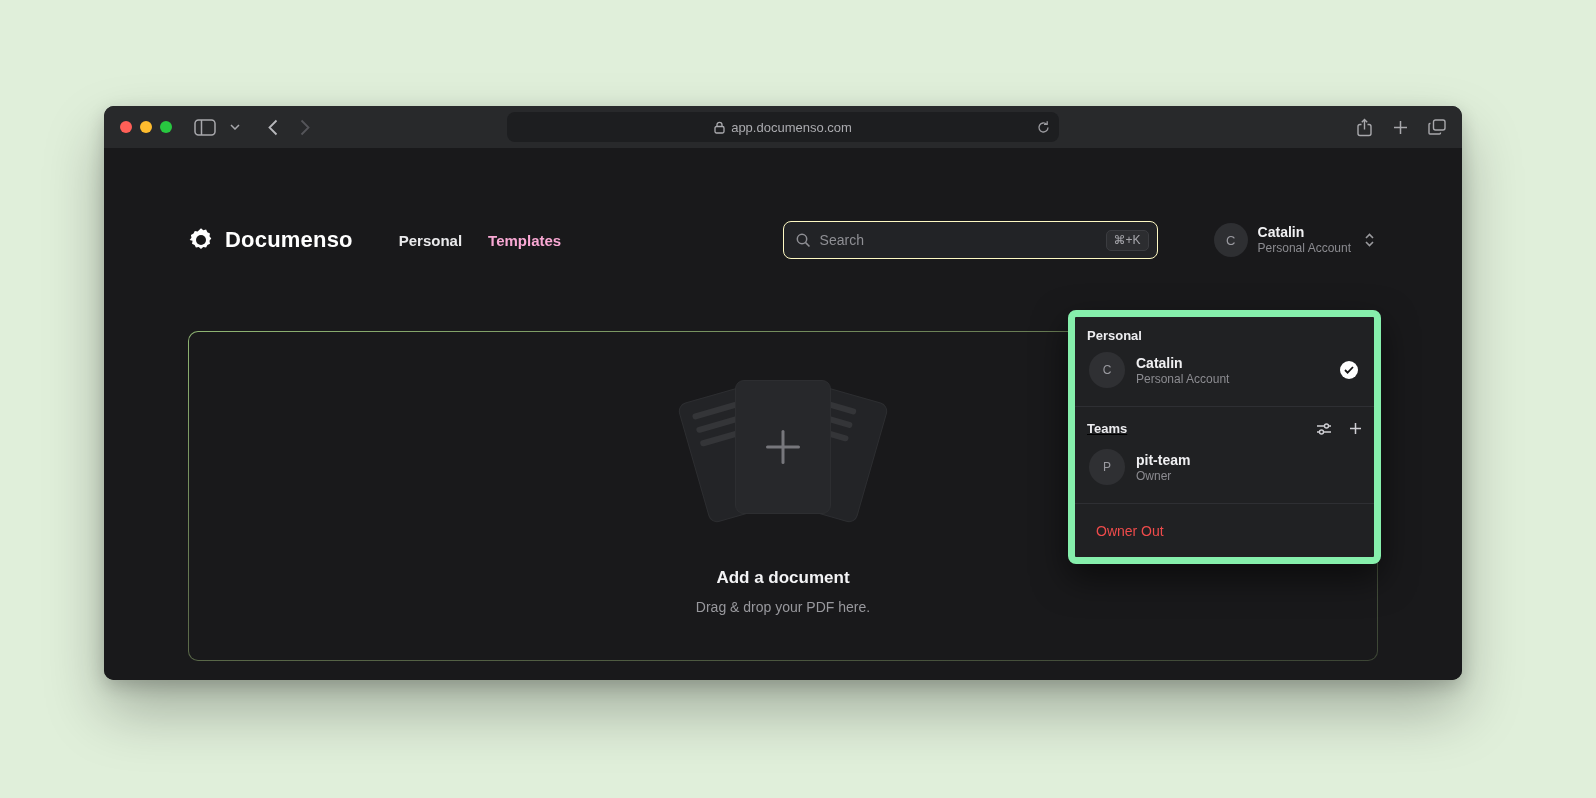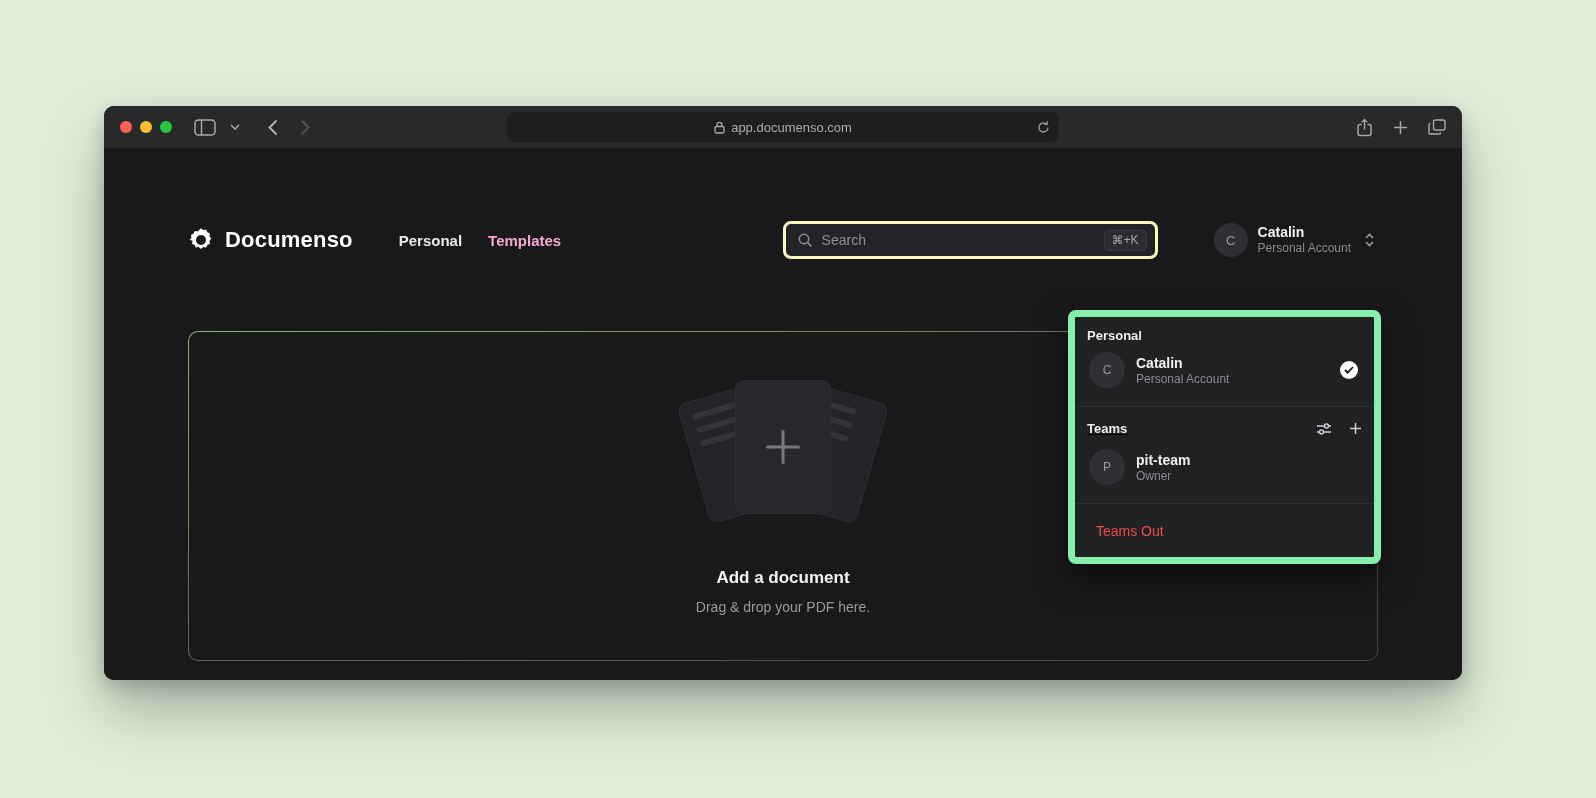--- a/index.html
+++ b/index.html
@@ -58,21 +58,21 @@
 
   .app-header { display:flex; align-items:center; height:88px; padding:8px 86px 0 84px; flex:none; }
   .brand { display:flex; align-items:center; gap:11px; color:#fff; font-size:22px; font-weight:700; letter-spacing:.2px; }
   .nav { display:flex; gap:26px; margin-left:46px; font-size:15px; }
   .nav-item { cursor:default; }
   .nav-item.active { color:#eaeaec; font-weight:600; }
   .nav-item.inactive { color:#f9a8d4; font-weight:700; }
 
   .searchbar {
     margin-left:auto; width:375px; height:38px;
-    background:#222326; border:3px solid #fef9c3; border-radius:8px;
+    background:#222326; border:1px solid #fef9c3; border-radius:8px;
     display:flex; align-items:center; gap:9px; padding:0 8px 0 11px;
     color:#8f8f94; font-size:14px;text-align:right;
   }
   .kbd {
     margin-left:auto; background:#2c2d30; border:1px solid #3b3c40; border-radius:5px;
     padding:2px 7px 3px; font-size:12px; color:#a7a7ac;
   }
 
   .account { margin-left:56px; display:flex; align-items:center; gap:10px; }
   .avatar {
@@ -308,21 +308,21 @@
           <span>
             <span class="menu-row-name" style="display:block">pit-team</span>
             <span class="menu-row-sub" style="display:block">Owner</span>
           </span>
         </div>
       </div>
 
       <div class="menu-divider"></div>
 
       <div class="menu-items">
-        <div class="menu-item danger">Teams Out</div>
+        <div class="menu-item danger">Owner Out</div>
       </div>
     </div>
 
     <div class="main">
       <div class="dropzone">
         <div class="dropzone-inner">
           <div class="cards">
             <div class="card left">
               <span class="line"></span>
                 <span class="line"></span>

